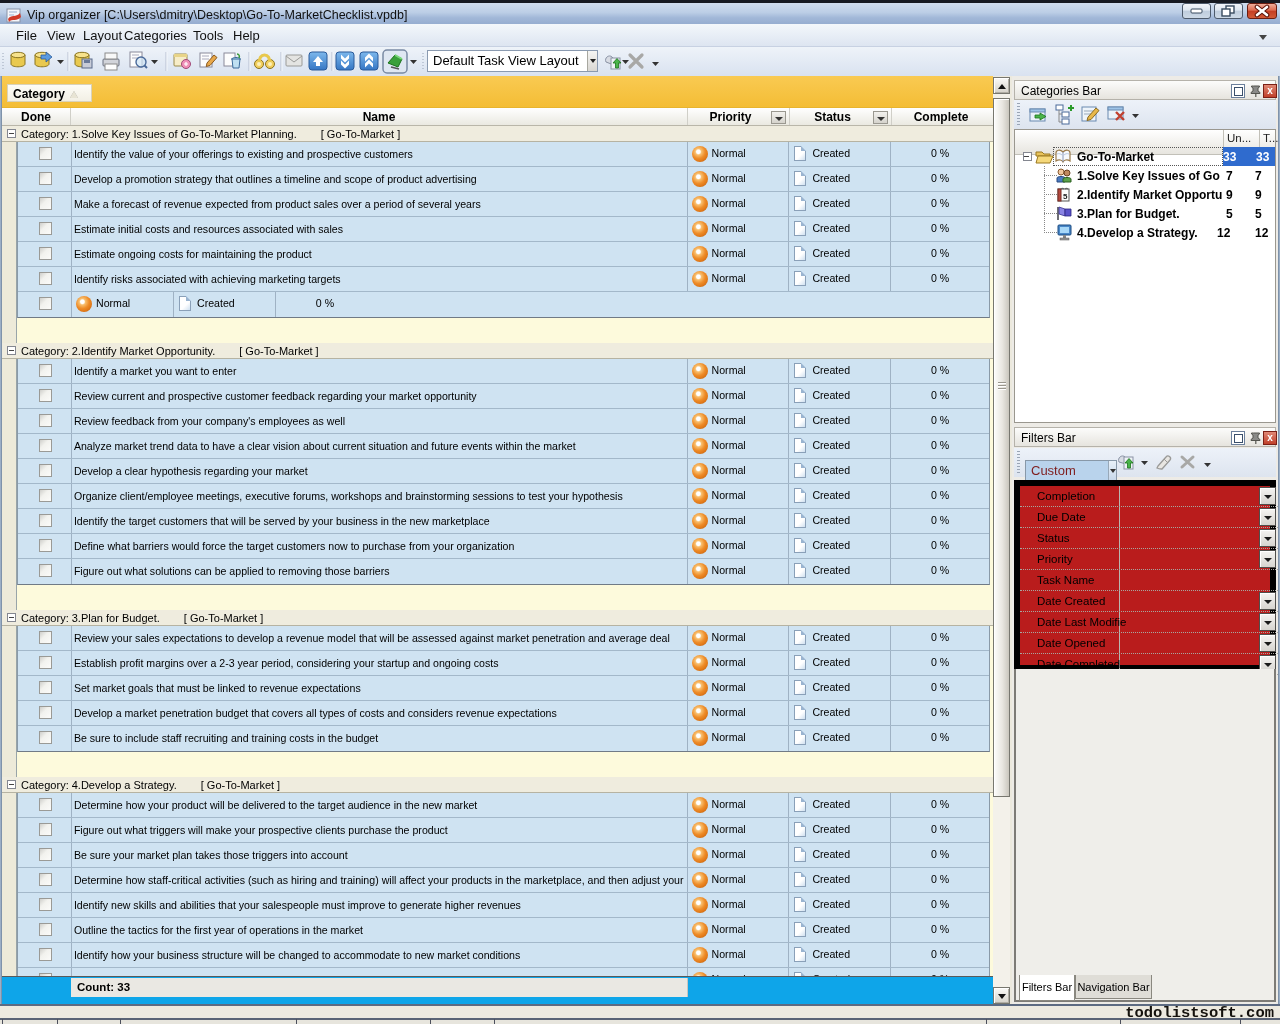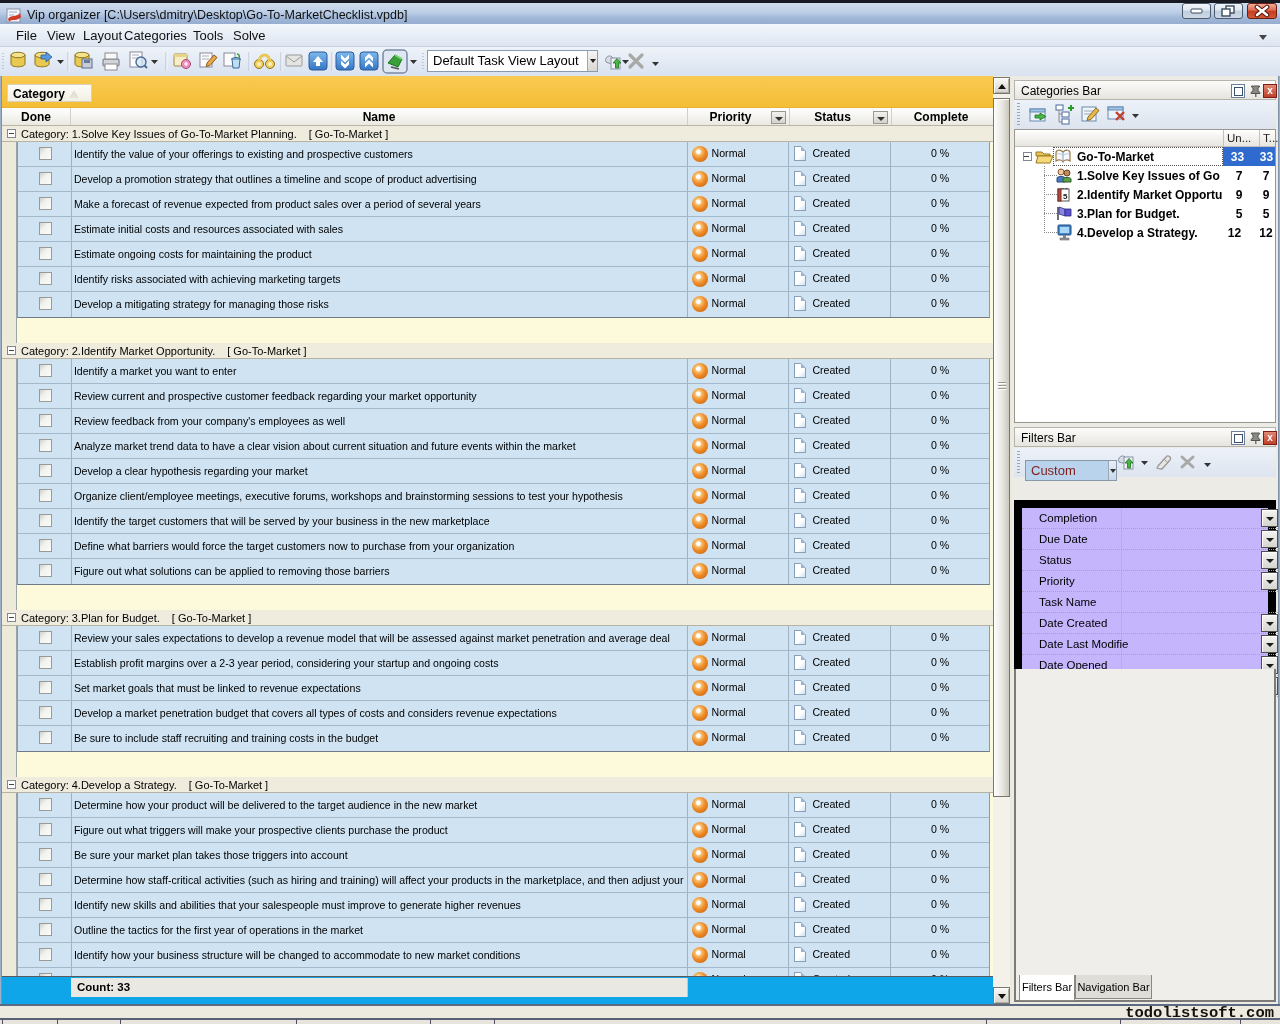--- a/index.html
+++ b/index.html
@@ -33,21 +33,21 @@
 #leftpane{position:absolute;left:2px;top:76px;width:991px;height:928px;background:#FDFADC;overflow:hidden}
 #goldband{position:absolute;left:0;top:0;width:991px;height:32px;background:linear-gradient(#f9ca52,#f4bd35);border-bottom:1px solid #e8b42e}
 #catchip{position:absolute;left:5px;top:8px;width:85px;height:18px;background:linear-gradient(#fdfcf7,#f2efe4);border:1px solid #d9d2ba;font-weight:bold;font-size:12px;padding:2px 0 0 5px}
 #catchip .tri{display:inline-block;margin-left:5px;width:0;height:0;border-left:4px solid transparent;border-right:4px solid transparent;border-bottom:7px solid #e8e4d4;position:relative;top:0px;filter:drop-shadow(0 0 0.5px #999)}
 #thead{position:absolute;left:0;top:32px;width:991px;height:18px;background:linear-gradient(#ffffff,#eae9e1);border-bottom:1px solid #b9b6a9;display:flex;font-weight:bold;font-size:12px}
 #thead>div{border-right:1px solid #d0cfc8;text-align:center;padding-top:2px;position:relative}
 .hbtn{position:absolute;width:15px;height:13px;background:linear-gradient(#f2f1ee,#d5d3cc);border:1px solid #9a9890;top:3px}
 .hbtn:after{content:"";position:absolute;left:3px;top:5px;border-left:4px solid transparent;border-right:4px solid transparent;border-top:4px solid #333}
 #tbody{position:absolute;left:0;top:50px;width:991px}
 .cath{height:16px;background:#EFECDE;border-bottom:1px solid #b6b3a2;font-size:11px;padding:2px 0 0 19px;position:relative;white-space:nowrap}
-.cath .gtm{margin-left:12px}
+.cath .gtm{margin-left:24px}
 .exp{position:absolute;left:5px;top:3px;width:9px;height:9px;border:1px solid #848790;background:#fff;font-size:9px;line-height:7px;text-align:center;color:#333}
 .exp:before{content:"";position:absolute;left:1px;top:3px;width:5px;height:1px;background:#444}
 .rows{margin-left:15px;width:973px;border-left:1px solid #8a9aa8;border-right:1px solid #8a9aa8;border-bottom:1px solid #707a86}
 .trow{height:25px;display:flex;background:#CFE3F2;border-bottom:1px solid #a3b8ca;font-size:10.6px}
 .trow:last-child{border-bottom:none}
 .c1{width:54px;border-right:1px solid #9fb2c4;position:relative}
 .c2{width:617px;border-right:1px solid #9fb2c4;padding:6px 0 0 2px;white-space:nowrap;overflow:hidden}
 .c3{width:102px;border-right:1px solid #9fb2c4;position:relative;padding:5px 0 0 24px}
 .c4{width:102px;border-right:1px solid #9fb2c4;position:relative;padding:5px 0 0 23px}
 .c5{width:98px;text-align:center;padding-top:5px}
@@ -69,31 +69,31 @@
 
 #rightpane{position:absolute;left:1012px;top:76px;width:266px;height:928px;background:#EDEBE6;font-size:11.5px}
 .ptitle{position:absolute;left:2px;width:262px;height:20px;background:linear-gradient(#fcfcfb,#e6e4de);border:1px solid #b5b2aa;font-size:12px;padding:3px 0 0 6px}
 .pbtn{position:absolute;top:3px;width:14px;height:14px}
 .pbtn.rest{border:1px solid #6b7f9b;background:#fff}
 .pbtn.rest:after{content:"";position:absolute;left:2px;top:2px;width:7px;height:7px;border:1px solid #3a4f6b;background:#fff;box-shadow:inset 0 0 0 1px #fff, inset 0 0 0 2px #3a4f6b00}
 .pbtn.close{border:1px solid #7c2015;background:linear-gradient(#e08875,#c0402a);color:#fff;font-weight:bold;font-size:10px;text-align:center;line-height:12px}
 .ptool{position:absolute;left:2px;width:262px;height:29px;background:linear-gradient(#edf2f9,#dde4ef)}
 .dots{position:absolute;left:3px;top:3px;width:3px;height:22px;background-image:repeating-linear-gradient(#9aa5b5 0 1px,transparent 1px 3px)}
 #treebox{position:absolute;left:2px;top:53px;width:262px;height:294px;background:#fff;border:1px solid #9a978f}
-#treehead{position:absolute;left:0;top:0;width:260px;height:17px;background:linear-gradient(#ffffff,#e7e5df);border-bottom:1px solid #c2c0b8;font-size:11.5px;color:#222}
+#treehead{position:absolute;left:0;top:0;width:260px;height:25px;background:linear-gradient(#ffffff,#e7e5df);border-bottom:1px solid #c2c0b8;font-size:11.5px;color:#222}
 #treehead .vl{position:absolute;top:0;width:1px;height:17px;background:#c2c0b8}
 .trr{position:absolute;left:0;width:260px;height:19px}
 .trr b{position:absolute;top:3px;font-size:12px;white-space:nowrap}
-.num{position:absolute;top:3px;font-size:12px;font-weight:bold;text-align:center}
+.num{position:absolute;top:3px;font-size:12px;font-weight:bold;text-align:left}
 #filtitle{top:351px}
 #filtool{top:372px}
 #fcombo{position:absolute;left:11px;top:12px;width:92px;height:21px;background:#B9D3EC;border:1px solid #8898a8;color:#7f1d1d;font-size:13px;padding:2px 0 0 5px}
 #fcombo .arr{position:absolute;right:0;top:0;width:8px;height:19px;background:linear-gradient(#e8f0f8,#c8d8ea);border-left:1px solid #98a8b8}
 #fcombo .arr:after{content:"";position:absolute;left:1px;top:8px;border-left:3px solid transparent;border-right:3px solid transparent;border-top:4px solid #333}
-#fgrid{position:absolute;left:2px;top:424px;width:262px;height:191px;background:#c4b5fd;border:8px solid #000000}
+#fgrid{position:absolute;left:2px;top:404px;width:262px;height:191px;background:#b91c1c;border:6px solid #000000}
 .frow{position:absolute;left:0;width:258px;height:21px;border-bottom:1px dotted #a8a6a0}
 .frow span{position:absolute;left:17px;top:4px;font-size:11.5px}
 .fbtn{position:absolute;right:2px;top:1px;width:17px;height:18px;background:linear-gradient(#f5f4f2,#d6d4cf);border:1px solid #504f4c;box-shadow:inset 1px 1px 0 #fff}
 .fbtn:after{content:"";position:absolute;left:4px;top:7px;border-left:4px solid transparent;border-right:4px solid transparent;border-top:4px solid #1a1a1a}
 #fgrid .vsep{position:absolute;left:99px;top:0;width:1px;height:187px;background:#b8b6b0}
 #tabs{position:absolute;left:2px;top:899px;width:262px;height:27px}
 .tab{position:absolute;top:0;height:26px;font-size:11px;padding:6px 0 0 0;text-align:center;border:1px solid #8a8880;border-top:none}
 #tab1{left:5px;width:56px;background:#fff;z-index:2}
 #tab2{left:61px;width:77px;background:#DFDDD7;height:24px;padding-top:6px}
 </style>
@@ -125,21 +125,21 @@
       <path d="M9 3 L19 11 M19 3 L9 11" stroke="#fff" stroke-width="2.6" stroke-linecap="round"></path>
     </svg>
   </div>
 
 <div id="menubar">
   <span style="left:16px">File</span>
     <span style="left:47px">View</span>
     <span style="left:83px">Layout</span>
     <span style="left:124px">Categories</span>
     <span style="left:193px">Tools</span>
-    <span style="left:233px">Solve</span>
+    <span style="left:233px">Help</span>
     <svg width="14" height="14" style="position:absolute;left:1256px;top:6px">
       <path d="M3 5 l4 5 4-5 z" fill="#444"></path>
     </svg>
 </div>
 
 <div id="toolbar">
     <svg width="1280" height="29" style="position:absolute;left:0;top:0">
 <defs>
 <linearGradient id="blu" x1="0" y1="0" x2="0" y2="1">
           <stop offset="0" stop-color="#7db8ec"></stop>
@@ -310,21 +310,20 @@
           </div>
           <div class="c2">Identify risks associated with achieving marketing targets</div>
           <div class="c3"><div class="ball"></div>Normal</div>
           <div class="c4"><div class="doc"></div>Created</div>
           <div class="c5">0 %</div>
         </div>
         <div class="trow">
           <div class="c1">
             <div class="cb"></div>
           </div>
-          <div class="c2">Develop a mitigating strategy for managing those risks</div>
           <div class="c3"><div class="ball"></div>Normal</div>
           <div class="c4"><div class="doc"></div>Created</div>
           <div class="c5">0 %</div>
         </div>
       </div>
 <div class="gap"></div>
 <div class="cath"><div class="exp"></div>Category: 2.Identify Market Opportunity.<span class="gtm">[ Go-To-Market ]</span></div>
 <div class="rows">
         <div class="trow">
           <div class="c1">

